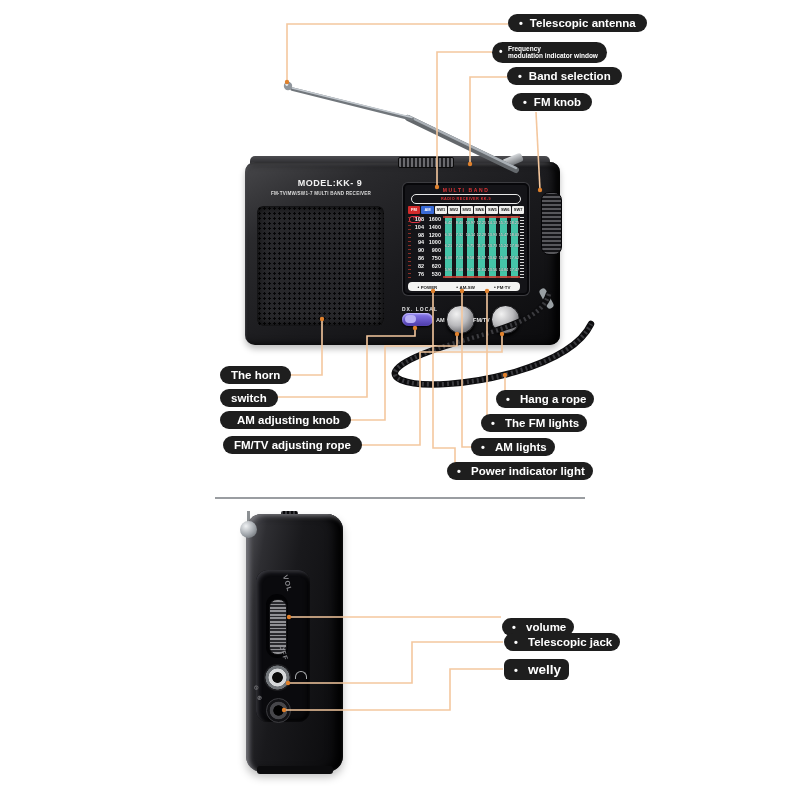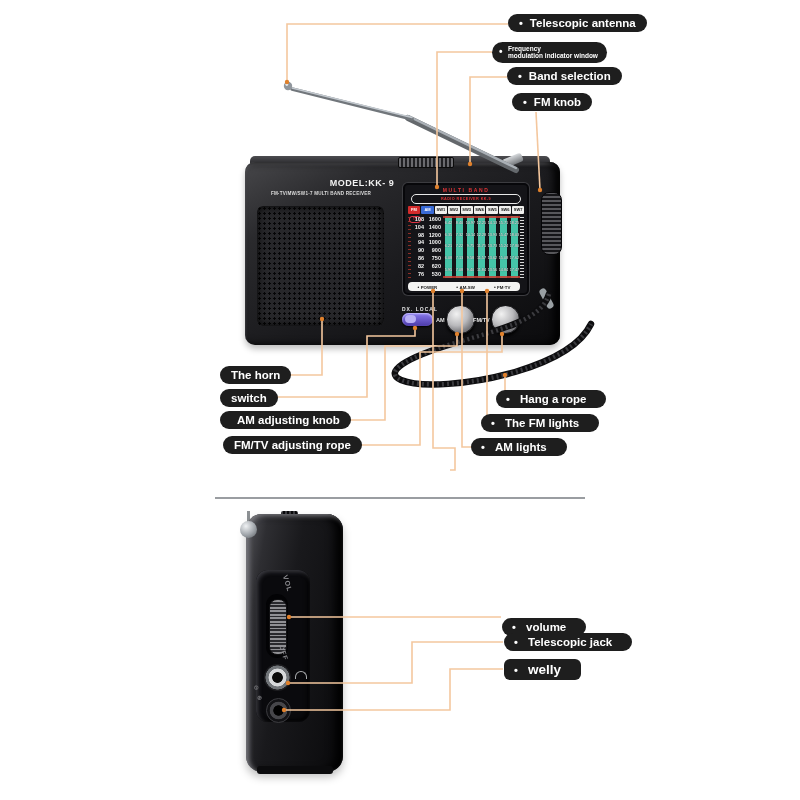--- a/index.html
+++ b/index.html
@@ -2,21 +2,21 @@
 <html><head>
 <meta charset="utf-8">
 <style>
   html,body{margin:0;padding:0;background:#fff;}
   #stage{position:relative;width:800px;height:800px;background:#fff;overflow:hidden;
          font-family:"Liberation Sans",sans-serif;}
   
   .pill{position:absolute;background:#1e1e1e;color:#fff;border-radius:14px;
         font:600 11.5px "Liberation Sans",sans-serif;padding:3px 11px;white-space:nowrap;z-index:30;}
   .pill.dot::before{content:"•";margin-right:7px;font-size:11px;}
-  .pill.dot-wide{padding-left:24px;padding-right:20px;text-align:center;}
+  .pill.dot-wide{padding-left:24px;padding-right:8px;text-align:center;}
   .pill.dot-wide::before{content:"•";position:absolute;left:10px;top:50%;transform:translateY(-50%);font-size:11px;}
   .pill.two-line{font:600 6.5px "Liberation Sans",sans-serif;line-height:1.15;padding:3px 9px 3px 16px;}
   .pill.two-line::before{content:"•";position:absolute;left:7px;top:50%;transform:translateY(-50%);font-size:10px;}
   .pill.big{font:700 13.5px "Liberation Sans",sans-serif;}
   
   #overlay{position:absolute;left:0;top:0;z-index:20;pointer-events:none;}
   
   .divider{position:absolute;left:215px;top:497px;width:370px;height:2px;background:#9a9da1;}
   
   .radio-front{position:absolute;left:245px;top:162px;width:315px;height:183px;border-radius:10px;
@@ -25,21 +25,21 @@
   .front-toplip{position:absolute;left:250px;top:156px;width:300px;height:12px;border-radius:5px;
      background:linear-gradient(#4c4c50,#1c1c1f);z-index:4;}
   .band-slider{position:absolute;left:398px;top:157px;width:54px;height:9px;border-radius:2px;z-index:6;
      background:repeating-linear-gradient(90deg,#6a6a6e 0 2px,#1f1f22 2px 4px);border:1px solid #0a0a0a;}
   .antenna-pivot{position:absolute;left:502px;top:156px;width:21px;height:9px;border-radius:3px;z-index:6;
      background:linear-gradient(#d6d9dc,#76797d);transform:rotate(-22deg);}
   .speaker{position:absolute;left:257px;top:206px;width:127px;height:120px;border-radius:6px;z-index:6;
      background-color:#27272a;
      background-image:radial-gradient(#050506 34%,transparent 36%);background-size:5px 5px;
      box-shadow:inset 0 0 10px #000;}
-  .model-text{position:absolute;left:292px;top:178px;width:140px;text-align:center;z-index:7;
+  .model-text{position:absolute;left:260px;top:178px;width:140px;text-align:center;z-index:7;
      color:#f2f2f2;font:700 9px "Liberation Sans",sans-serif;letter-spacing:.5px;}
   .front-subtitle{position:absolute;left:250px;top:191px;width:142px;text-align:center;z-index:7;
      color:#dcdcdc;font:700 4.6px "Liberation Sans",sans-serif;letter-spacing:.2px;}
   
   .dial{position:absolute;left:403px;top:183px;width:122px;height:108px;border-radius:5px;z-index:7;
      background:#141418;border:2px solid #07070a;box-shadow:0 0 0 1px #3c3c40;}
   .dial-title{position:absolute;left:0;top:2px;width:100%;text-align:center;
      color:#e23436;font:700 5px "Liberation Sans",sans-serif;letter-spacing:1.6px;}
   .dial-oval{position:absolute;left:6px;right:6px;top:9px;height:8px;border:1px solid #e8e8e8;border-radius:5px;
      text-align:center;color:#e23436;font:700 3.8px "Liberation Sans",sans-serif;line-height:8px;letter-spacing:.4px;}
@@ -313,18 +313,19 @@
   <div class="pill dot" style="left:512px;top:93px;">FM knob</div>
 
   <div class="pill" style="left:220px;top:366px;">The horn</div>
   <div class="pill" style="left:220px;top:389px;">switch</div>
   <div class="pill" style="left:220px;top:411px;padding-left:17px;">AM adjusting knob</div>
   <div class="pill" style="left:223px;top:436px;">FM/TV adjusting rope</div>
 
   <div class="pill dot-wide" style="left:496px;top:390px;">Hang a rope</div>
   <div class="pill dot-wide" style="left:481px;top:414px;">The FM lights</div>
   <div class="pill dot-wide" style="left:471px;top:438px;">AM lights</div>
+  <div class="pill dot-wide" style="left:447px;top:462px;">Power indicator light</div>
 
   <div class="pill dot-wide" style="left:502px;top:618px;">volume</div>
   <div class="pill dot-wide" style="left:504px;top:633px;">Telescopic jack</div>
   <div class="pill dot-wide big" style="left:504px;top:659px;border-radius:6px;">welly</div>
 
 </div>
 
 </body></html>

